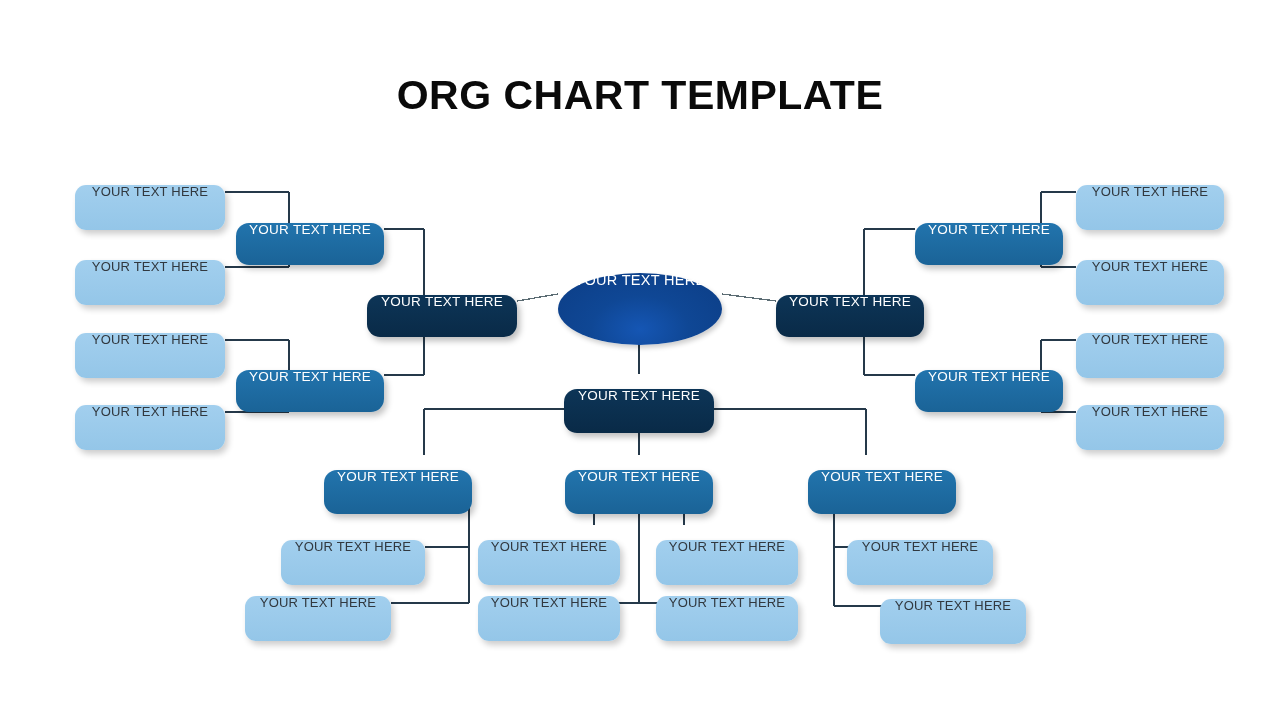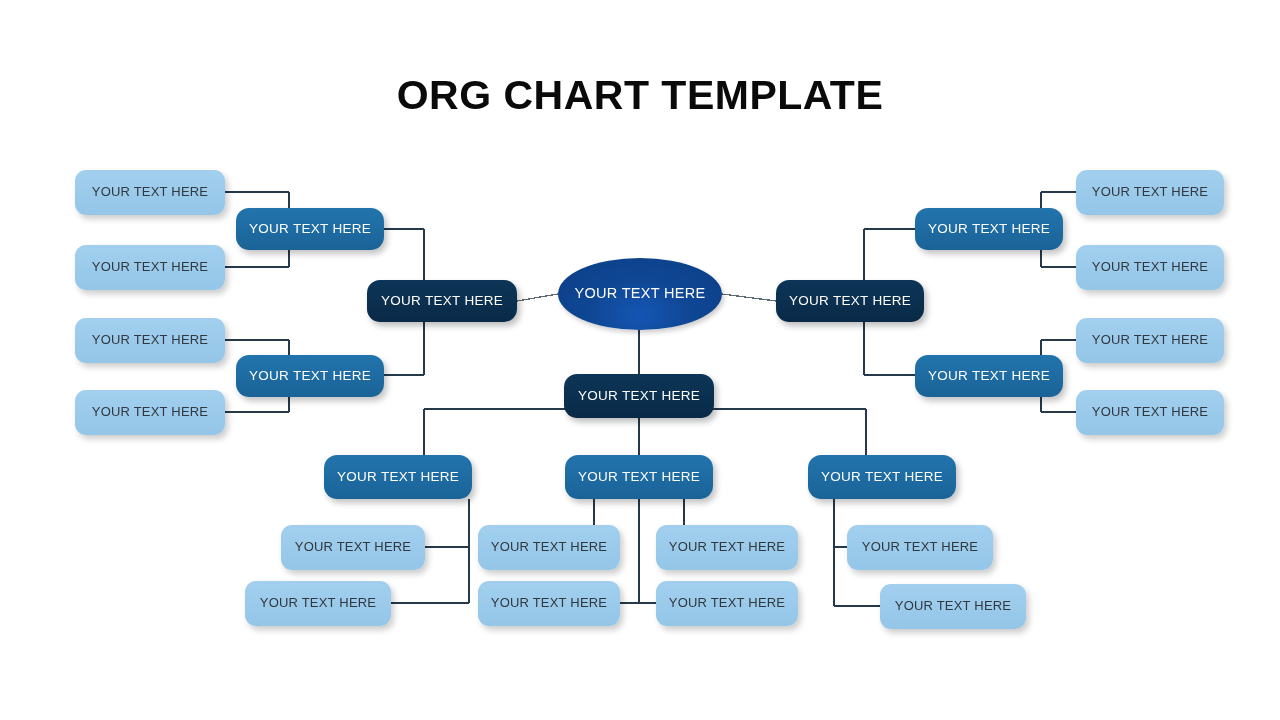--- a/index.html
+++ b/index.html
@@ -38,26 +38,27 @@
     top: 0;
     width: 1280px;
     height: 720px;
     pointer-events: none;
   }
 
   
   .node {
     position: absolute;
     display: flex;
-    align-items: center;
+    align-items: flex-start;
     justify-content: center;
     box-sizing: border-box;
     text-align: center;
     line-height: 1.1;
     user-select: none;
+    margin-top: 15px;
   }
   .node .node-label {
     display: block;
     width: 100%;
     white-space: nowrap;
   }
 
   .node.root {
     border-radius: 50%;
     background: radial-gradient(ellipse at 50% 78%, #1556b4 0%, #0f4795 42%, #0c3d85 100%);

